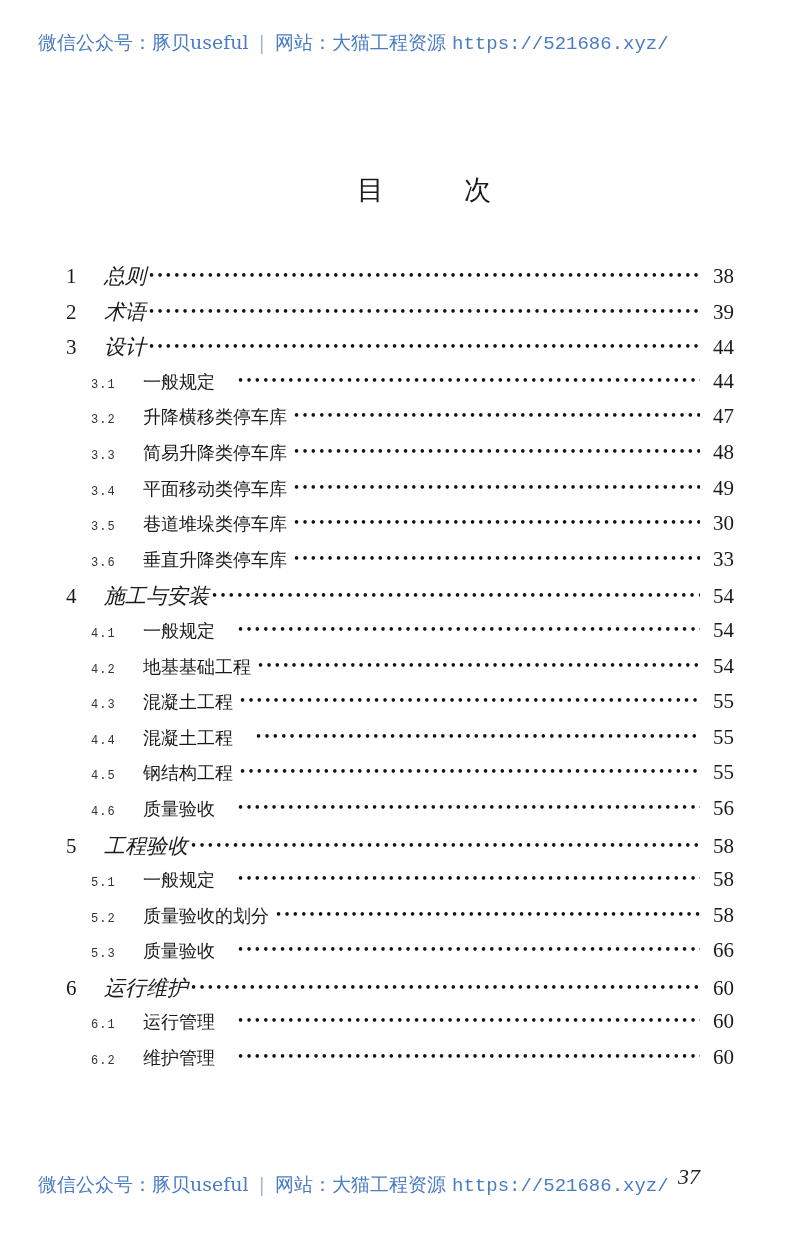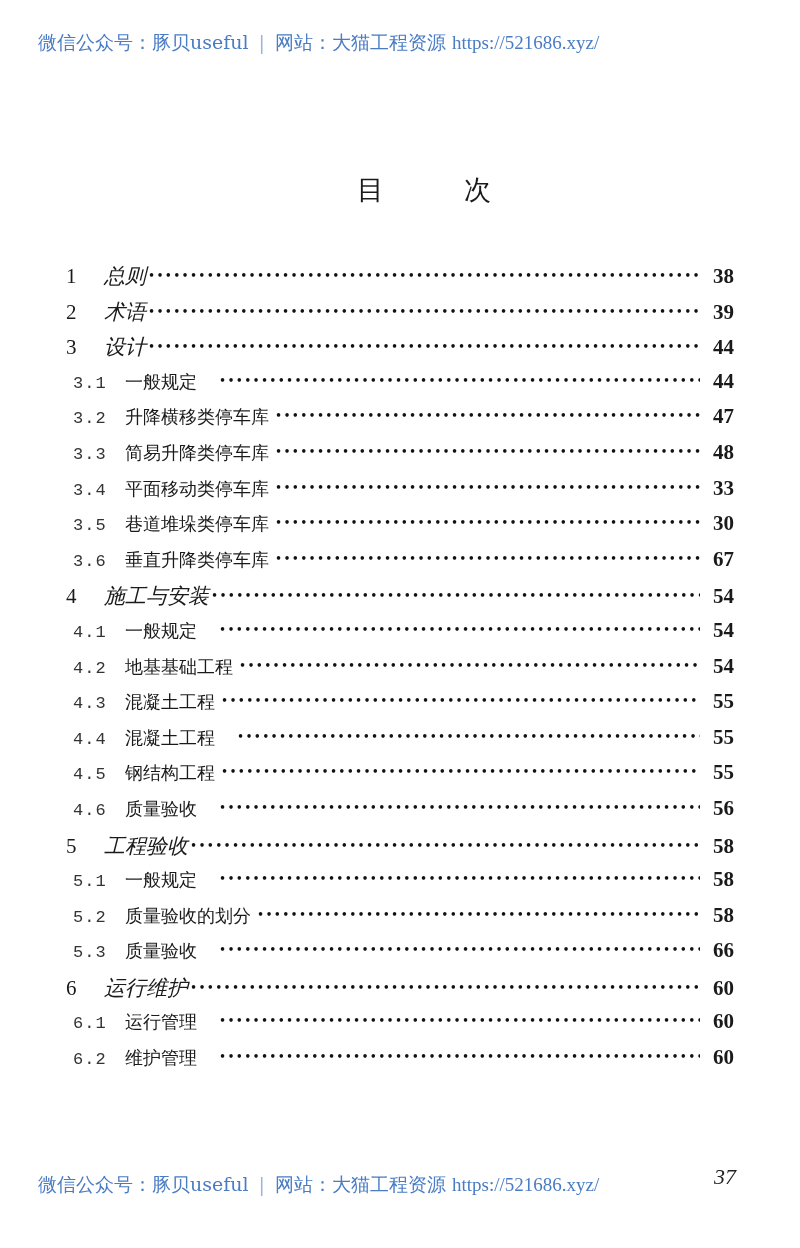--- a/index.html
+++ b/index.html
@@ -1,41 +1,41 @@
 <!DOCTYPE html>
 <html><head>
 <meta charset="utf-8">
 <style>
   html, body { margin: 0; padding: 0; background: #ffffff; }
   body { width: 800px; height: 1248px; position: relative; overflow: hidden;
          font-family: "DejaVu Serif", "Liberation Serif", serif; color: #1a1a1a; }
   .watermark { position: absolute; left: 38px; font-size: 19px; color: #4a7cc4;
                font-family: "DejaVu Serif", "Liberation Serif", serif; white-space: nowrap; letter-spacing: 0px; }
   .watermark .sep { color: #9ab4da; margin: 0 10px; }
-  .watermark .url { font-family: Liberation Serif, serif; }
+  .watermark .url { font-family: Liberation Mono, monospace; }
   .wm-top { top: 30px; }
   .wm-bottom { top: 1172px; }
   .title { position: absolute; top: 172px; left: 0; width: 800px; text-align: center;
            font-size: 27px; letter-spacing: 0; padding-left: 24px; }
   .title span { display: inline-block; }
   .title .gap { width: 80px; }
   .toc { position: absolute; top: 262px; left: 66px; width: 668px; }
   .row { display: flex; align-items: baseline; height: 35.6px; font-size: 20px; }
   .row .num { flex: 0 0 auto; font-family: "Liberation Serif", "DejaVu Serif", serif; }
   .row.l1 .num { width: 38px; font-size: 21px; }
-  .row.l2 .num { width: 52px; margin-left: 7px; font-size: 17px; color: #333; font-family: "Liberation Mono", "DejaVu Sans Mono", monospace; letter-spacing: 1px; }
+  .row.l2 .num { width: 52px; margin-left: 25px; font-size: 12px; color: #333; font-family: "Liberation Mono", "DejaVu Sans Mono", monospace; letter-spacing: 1px; }
   .row .label { flex: 0 0 auto; }
   .row.l1 .label { font-size: 21px; font-style: italic; }
   .row.l2 .label { font-size: 18px; margin-right: 4px; }
   .row .dots { flex: 1 1 auto; overflow: hidden; white-space: nowrap; font-size: 12px;
                letter-spacing: 1.3px; color: #111; margin: 0 6px 0 2px; position: relative; top: -3px; }
   .row.spaced .dots { margin-left: 18px; }
   .row .page { flex: 0 0 auto; width: 28px; text-align: right; font-size: 21px;
-               font-family: "Liberation Serif", "DejaVu Serif", serif; font-weight: bold; }
-  .page-number { position: absolute; top: 1164px; left: 714px; font-size: 22px; font-style: italic;
+               font-family: "Liberation Serif", "DejaVu Serif", serif; }
+  .page-number { position: absolute; top: 1164px; left: 678px; font-size: 22px; font-style: italic;
                  font-family: "Liberation Serif", "DejaVu Serif", serif; color: #222; }
 </style>
 </head>
 <body>
 
 <div class="watermark wm-top">
   <span>微信公众号：豚贝useful</span><span class="sep">|</span><span>网站：大猫工程资源</span>
   <span class="url">https://521686.xyz/</span>
 </div>
 
@@ -77,33 +77,33 @@
     <div class="row l2">
       <span class="num">3.3</span>
       <span class="label">简易升降类停车库</span>
       <span class="dots">••••••••••••••••••••••••••••••••••••••••••••••••••••••••••••••••••••••••••••••••••••••••••••••••••••••••••••••••••••••••</span>
       <span class="page">48</span>
     </div>
     <div class="row l2">
       <span class="num">3.4</span>
       <span class="label">平面移动类停车库</span>
       <span class="dots">••••••••••••••••••••••••••••••••••••••••••••••••••••••••••••••••••••••••••••••••••••••••••••••••••••••••••••••••••••••••</span>
-      <span class="page">33</span>
+      <span class="page">49</span>
     </div>
     <div class="row l2">
       <span class="num">3.5</span>
       <span class="label">巷道堆垛类停车库</span>
       <span class="dots">••••••••••••••••••••••••••••••••••••••••••••••••••••••••••••••••••••••••••••••••••••••••••••••••••••••••••••••••••••••••</span>
       <span class="page">30</span>
     </div>
     <div class="row l2">
       <span class="num">3.6</span>
       <span class="label">垂直升降类停车库</span>
       <span class="dots">••••••••••••••••••••••••••••••••••••••••••••••••••••••••••••••••••••••••••••••••••••••••••••••••••••••••••••••••••••••••</span>
-      <span class="page">67</span>
+      <span class="page">33</span>
     </div>
     <div class="row l1">
       <span class="num">4</span>
       <span class="label">施工与安装</span>
       <span class="dots">••••••••••••••••••••••••••••••••••••••••••••••••••••••••••••••••••••••••••••••••••••••••••••••••••••••••••••••••••••••••</span>
       <span class="page">54</span>
     </div>
     <div class="row l2 spaced">
       <span class="num">4.1</span>
       <span class="label">一般规定</span>

